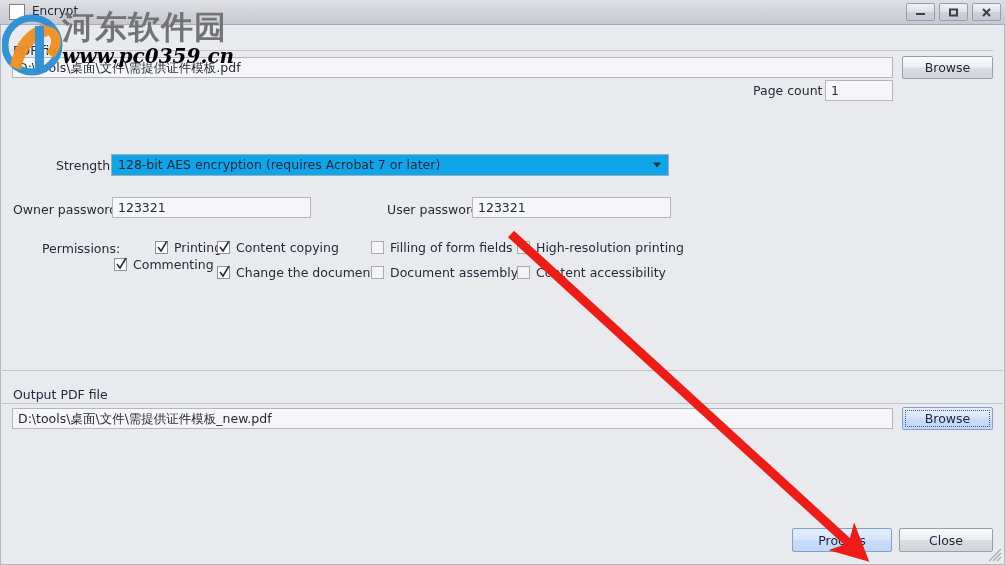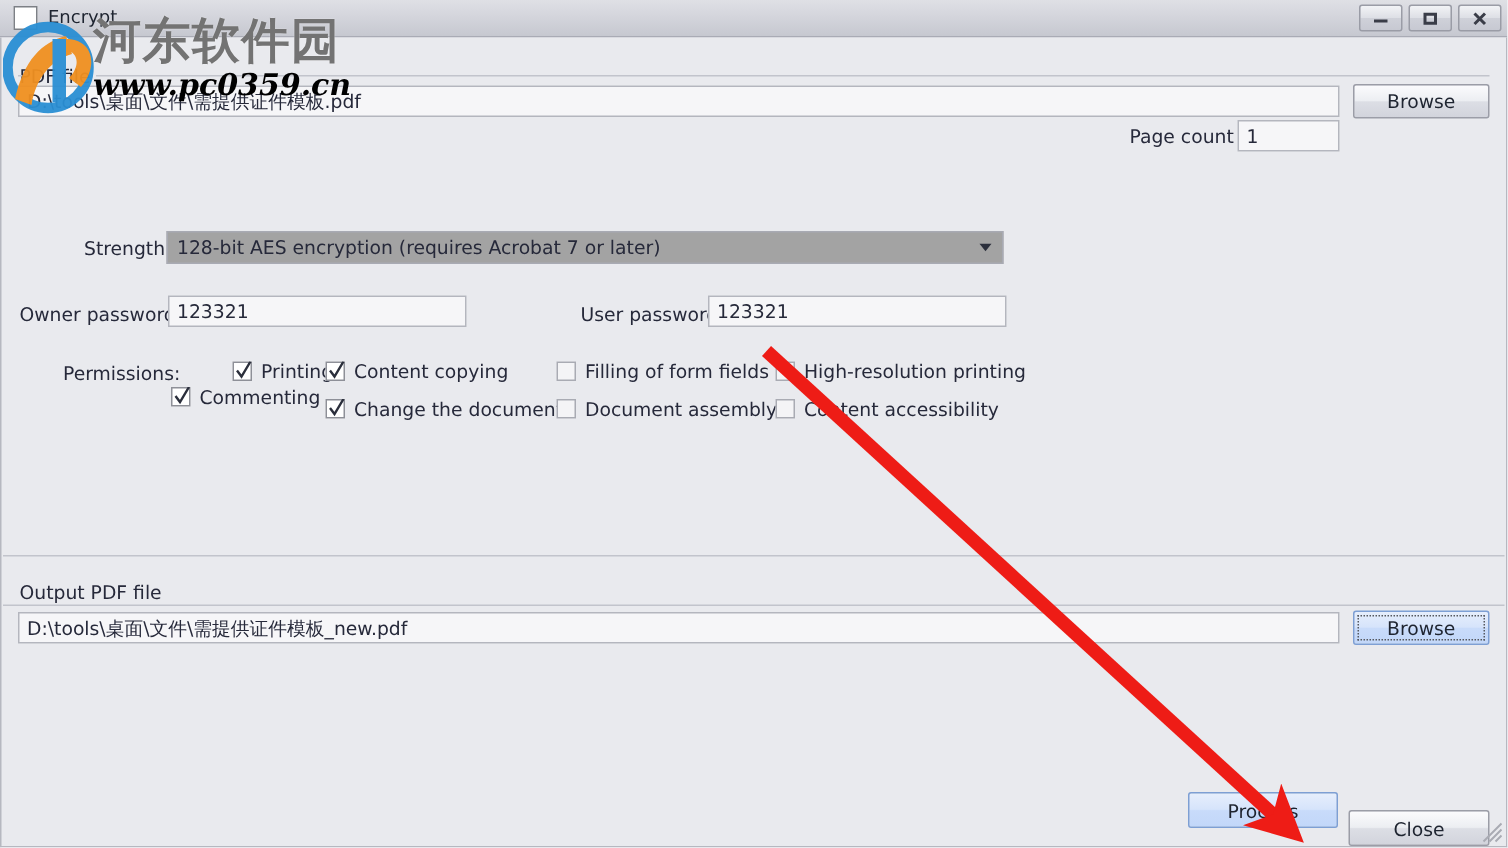--- a/index.html
+++ b/index.html
@@ -92,21 +92,21 @@
     background: linear-gradient(to bottom, #e6eefc 0%, #d6e4fb 48%, #c8dbfa 52%, #c2d7f9 100%);
     border-color: #7d9fd4;
   }
   .btn.focused .inner-focus {
     position: absolute; left: 2px; top: 2px; right: 2px; bottom: 2px;
     border: 1px dotted #55585f;
     pointer-events: none;
   }
   .combo {
     position: absolute;
-    background: #a3a3a3;
+    background: #0ea5e9;
     border: 1px solid #a8aab3;
     font-size: 12.5px;
     color: #26293a;
     padding: 0 6px;
     line-height: 20px;
     white-space: nowrap;
     overflow: hidden;
     cursor: pointer;
   }
   .combo .arrow {
@@ -293,21 +293,21 @@
 
     <div class="textfield" style="left:11px; top:383px; width:881px; height:21px;">D:\tools\桌面\文件\需提供证件模板_new.pdf</div>
     <div class="btn focused" style="left:901px; top:382px; width:91px; height:23px; position:absolute;">
       <span class="inner-focus"></span>
       <span>Browse</span>
     </div>
 
     <div class="btn focused" style="left:791px; top:503px; width:100px; height:24px; position:absolute;">
       <span>Process</span>
     </div>
-    <div class="btn" style="left:898px; top:503px; width:94px; height:24px;margin-top:12px;">Close</div>
+    <div class="btn" style="left:898px; top:503px; width:94px; height:24px;">Close</div>
 
     <svg class="grip" viewBox="0 0 14 14">
       <path d="M13 5 L5 13 M13 9 L9 13 M13 1 L1 13" stroke="#a9abb3" stroke-width="1.3" fill="none"></path>
     </svg>
   </div>
 
   <svg class="wm" id="wm-logo" viewBox="0 0 72 62">
     <circle cx="30" cy="31" r="27" fill="none" stroke="#2a8fd4" stroke-width="7"></circle>
     <path d="M8 52 C14 26, 26 14, 42 10 L46 22 C32 26, 22 38, 19 56 Z" fill="#f09020"></path>
     <rect x="33" y="12" width="9" height="42" fill="#2a8fd4"></rect>

